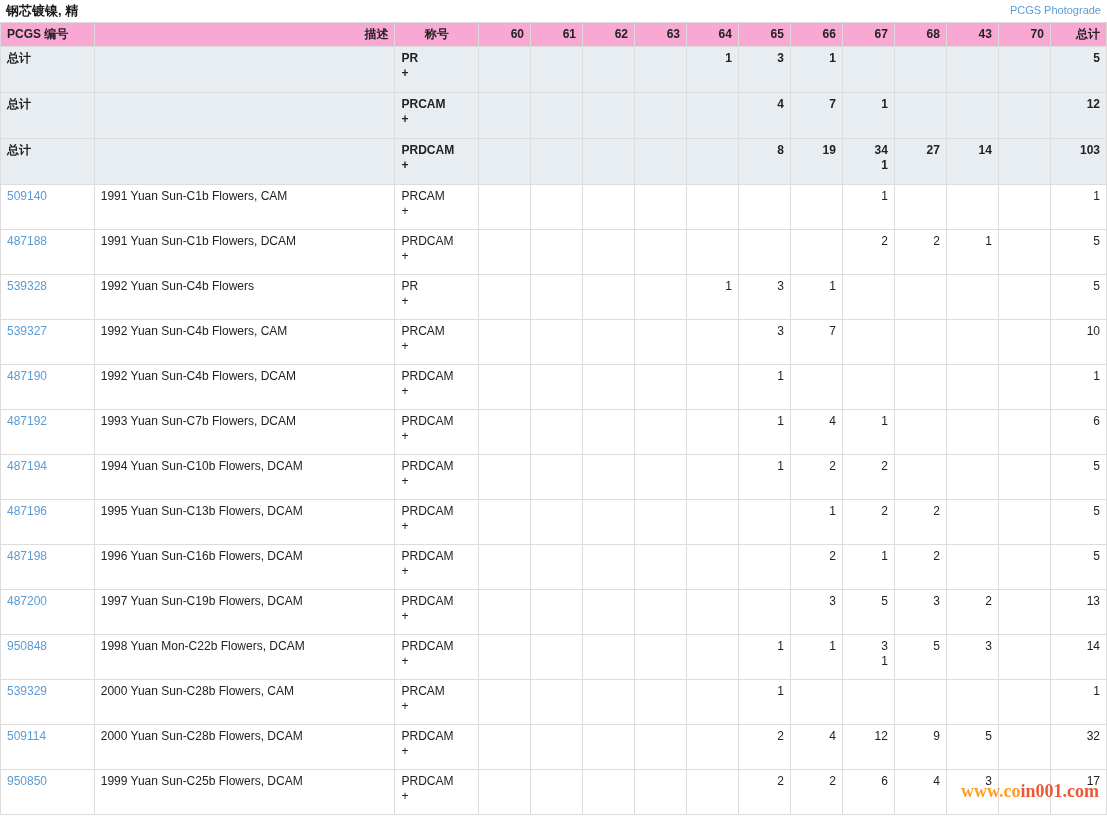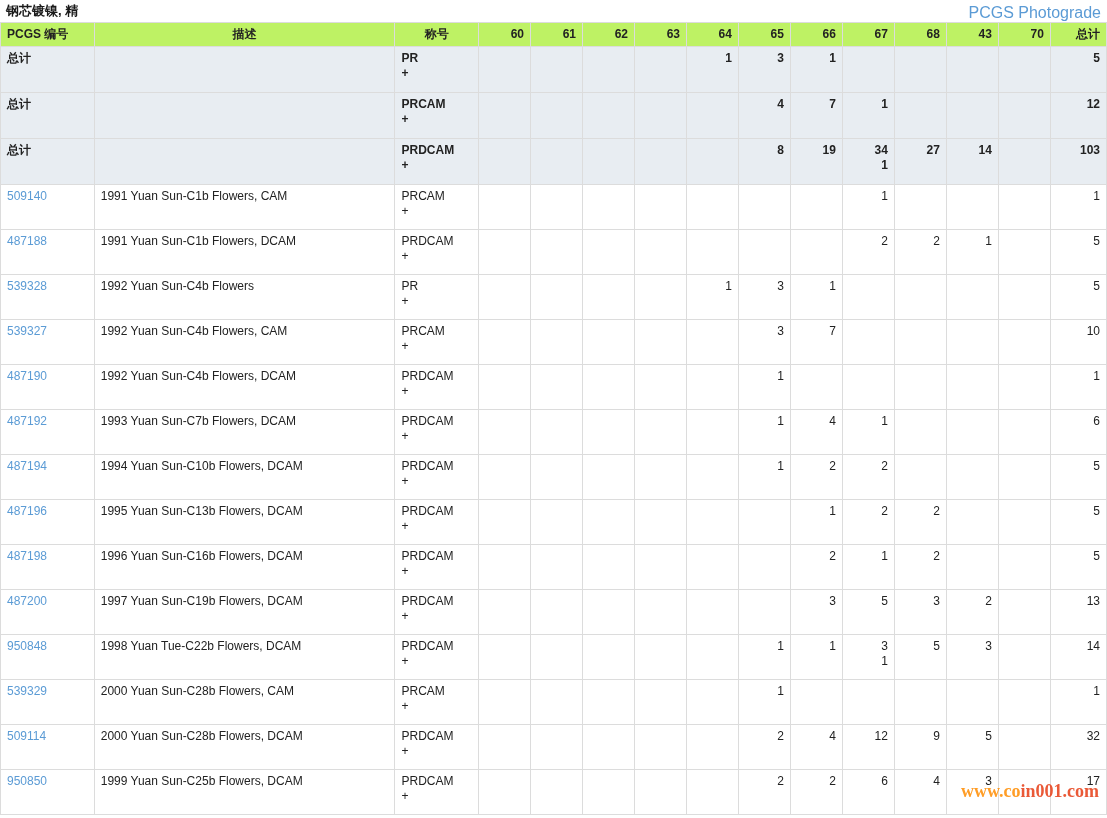--- a/index.html
+++ b/index.html
@@ -18,50 +18,50 @@
   .page-title {
     font-size: 13px;
     font-weight: bold;
     color: #1a1a1a;
     line-height: 18px;
   }
   .photograde-link {
     position: absolute;
     right: 6px;
     top: 4px;
-    font-size: 16px;
+    font-size: 11px;
     color: #5b9bd5;
     text-decoration: none;
   }
 
   table.pop {
     border-collapse: collapse;
     width: 1107px;
     table-layout: fixed;
     font-size: 12px;
     color: #222;
   }
   table.pop th, table.pop td {
     border: 1px solid #dcdcdc;
     padding: 4px 6px;
     vertical-align: top;
     line-height: 15px;
   }
   thead th {
-    background: #bef264;
+    background: #f9a8d4;
     font-weight: bold;
     font-size: 12px;
     color: #222;
     border-top: none;
     border-bottom: 1px solid #c9c9c9;
     padding-top: 3px;
     padding-bottom: 5px;
   }
   th.c-num   { width: 92px;  text-align: left; }
-  th.c-desc  { width: 295px; text-align: center; }
+  th.c-desc  { width: 295px; text-align: right; }
   th.c-desig { width: 82px;  text-align: center; }
   th.c-g     { width: 51px;  text-align: right; }
   th.c-tot   { width: 55px;  text-align: right; }
 
   td.num   { text-align: left; }
   td.desc  { text-align: left; }
   td.desig { text-align: left; margin-top: 13px; }
   td.g     { text-align: right; }
   td.tot   { text-align: right; }
 
@@ -669,21 +669,21 @@
         <td class="g">
           <span class="cellnum">2</span>
         </td>
         <td class="g">
           <span class="cellnum"></span>
         </td>
         <td class="tot">13</td>
       </tr>
       <tr class="data-row">
         <td class="num"><a class="pcgs-no" href="#">950848</a></td>
-        <td class="desc">1998 Yuan Tue-C22b Flowers, DCAM</td>
+        <td class="desc">1998 Yuan Mon-C22b Flowers, DCAM</td>
         <td class="desig">
           <span class="desig-main">PRDCAM</span>
           <span class="desig-plus">+</span>
         </td>
         <td class="g">
           <span class="cellnum"></span>
         </td>
         <td class="g">
           <span class="cellnum"></span>
         </td>

